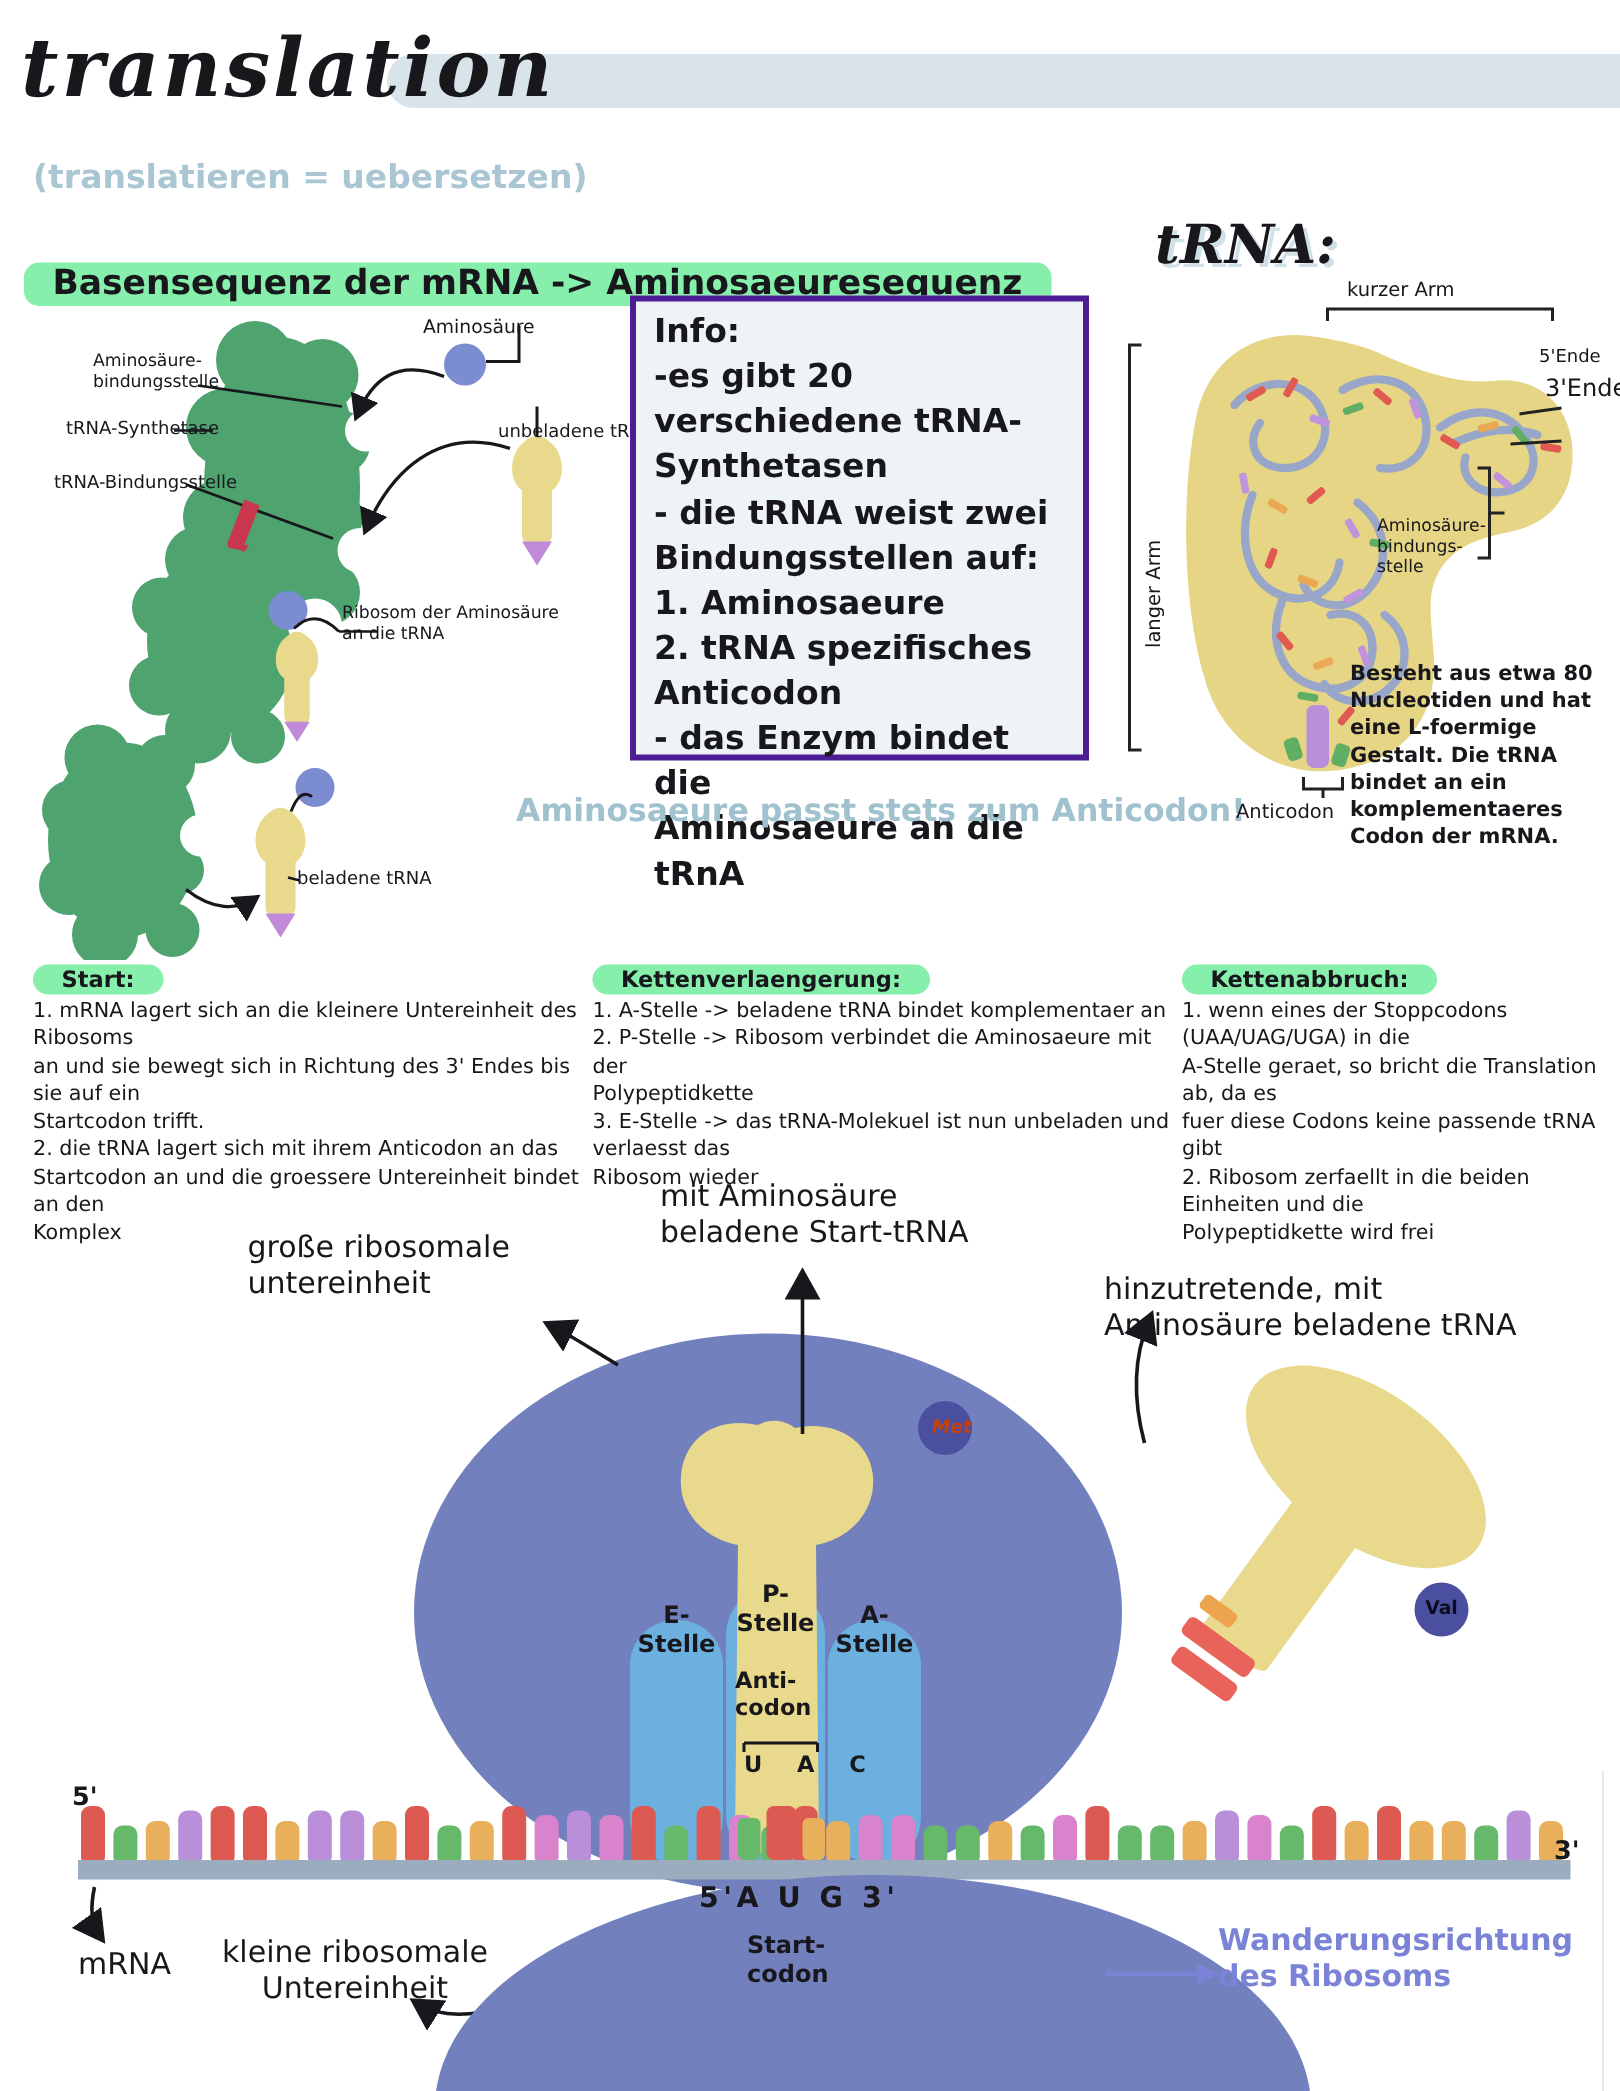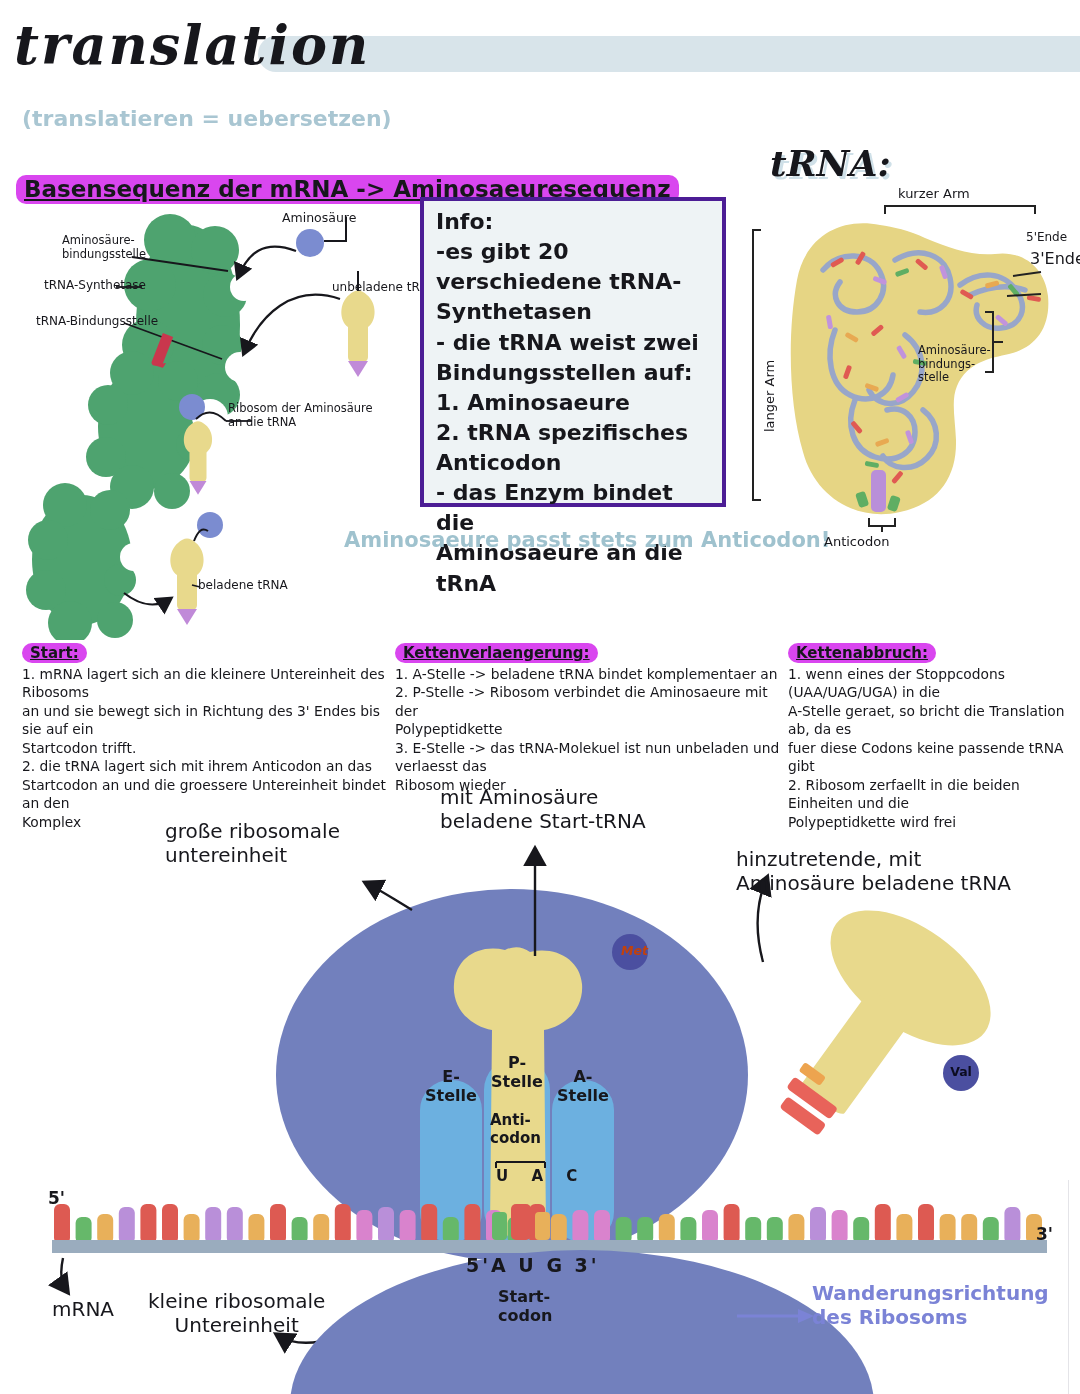--- a/index.html
+++ b/index.html
@@ -1,21 +1,21 @@
 <!DOCTYPE html>
 <html><head>
 <meta charset="utf-8">
 <style>
   html,body{margin:0;padding:0;background:#ffffff;}
   #page{position:relative;width:1080px;height:1394px;background:#ffffff;overflow:hidden;
         font-family:"DejaVu Sans",sans-serif;color:#17171c;}
   .abs{position:absolute;}
   .lbl{position:absolute;white-space:pre-line;line-height:1.18;color:#17171c;}
   .script{font-family:"DejaVu Serif",serif;font-style:italic;font-weight:bold;}
-  .hl{display:inline-block;background:#d946ef;border-radius:10px;padding:1px 8px;text-decoration:underline;}
+  .hl{display:inline-block;background:#86efac;border-radius:10px;padding:1px 19px;}
   .colbody{white-space:pre-line;font-size:13.8px;line-height:1.34;}
   .colhead{font-size:15px;font-weight:bold;}
   .blue-note{color:#9fc2ce;font-weight:bold;}
   svg{display:block;}
 </style>
 </head>
 <body>
 
 <div id="page">
 
@@ -186,20 +186,21 @@
   </svg>
 
   <div class="lbl" style="left:898px;top:186px;font-size:13px;">kurzer Arm</div>
   <div class="lbl" style="left:1026px;top:230px;font-size:12px;">5'Ende</div>
   <div class="lbl" style="left:1030px;top:250px;font-size:16px;">3'Ende</div>
   <div class="lbl" style="left:762px;top:432px;font-size:13px;transform:rotate(-90deg);transform-origin:left top;">langer Arm</div>
   <div class="lbl" style="left:918px;top:344px;font-size:11.5px;">Aminosäure-
 bindungs-
 stelle</div>
   <div class="lbl" style="left:824px;top:534px;font-size:13px;">Anticodon</div>
+  <div class="lbl" style="left:900px;top:440px;width:178px;font-size:14px;font-weight:bold;white-space:normal;line-height:1.3;">Besteht aus etwa 80 Nucleotiden und hat eine L-foermige Gestalt. Die tRNA bindet an ein komplementaeres Codon der mRNA.</div>
 
   <div class="abs" style="left:22px;top:643px;width:366px;">
     <span class="hl colhead">Start:</span>
     <div class="colbody" style="margin-top:2px;">1. mRNA lagert sich an die kleinere Untereinheit des Ribosoms
 an und sie bewegt sich in Richtung des 3' Endes bis sie auf ein
 Startcodon trifft.
 2. die tRNA lagert sich mit ihrem Anticodon an das
 Startcodon an und die groessere Untereinheit bindet an den
 Komplex</div>
   </div>

